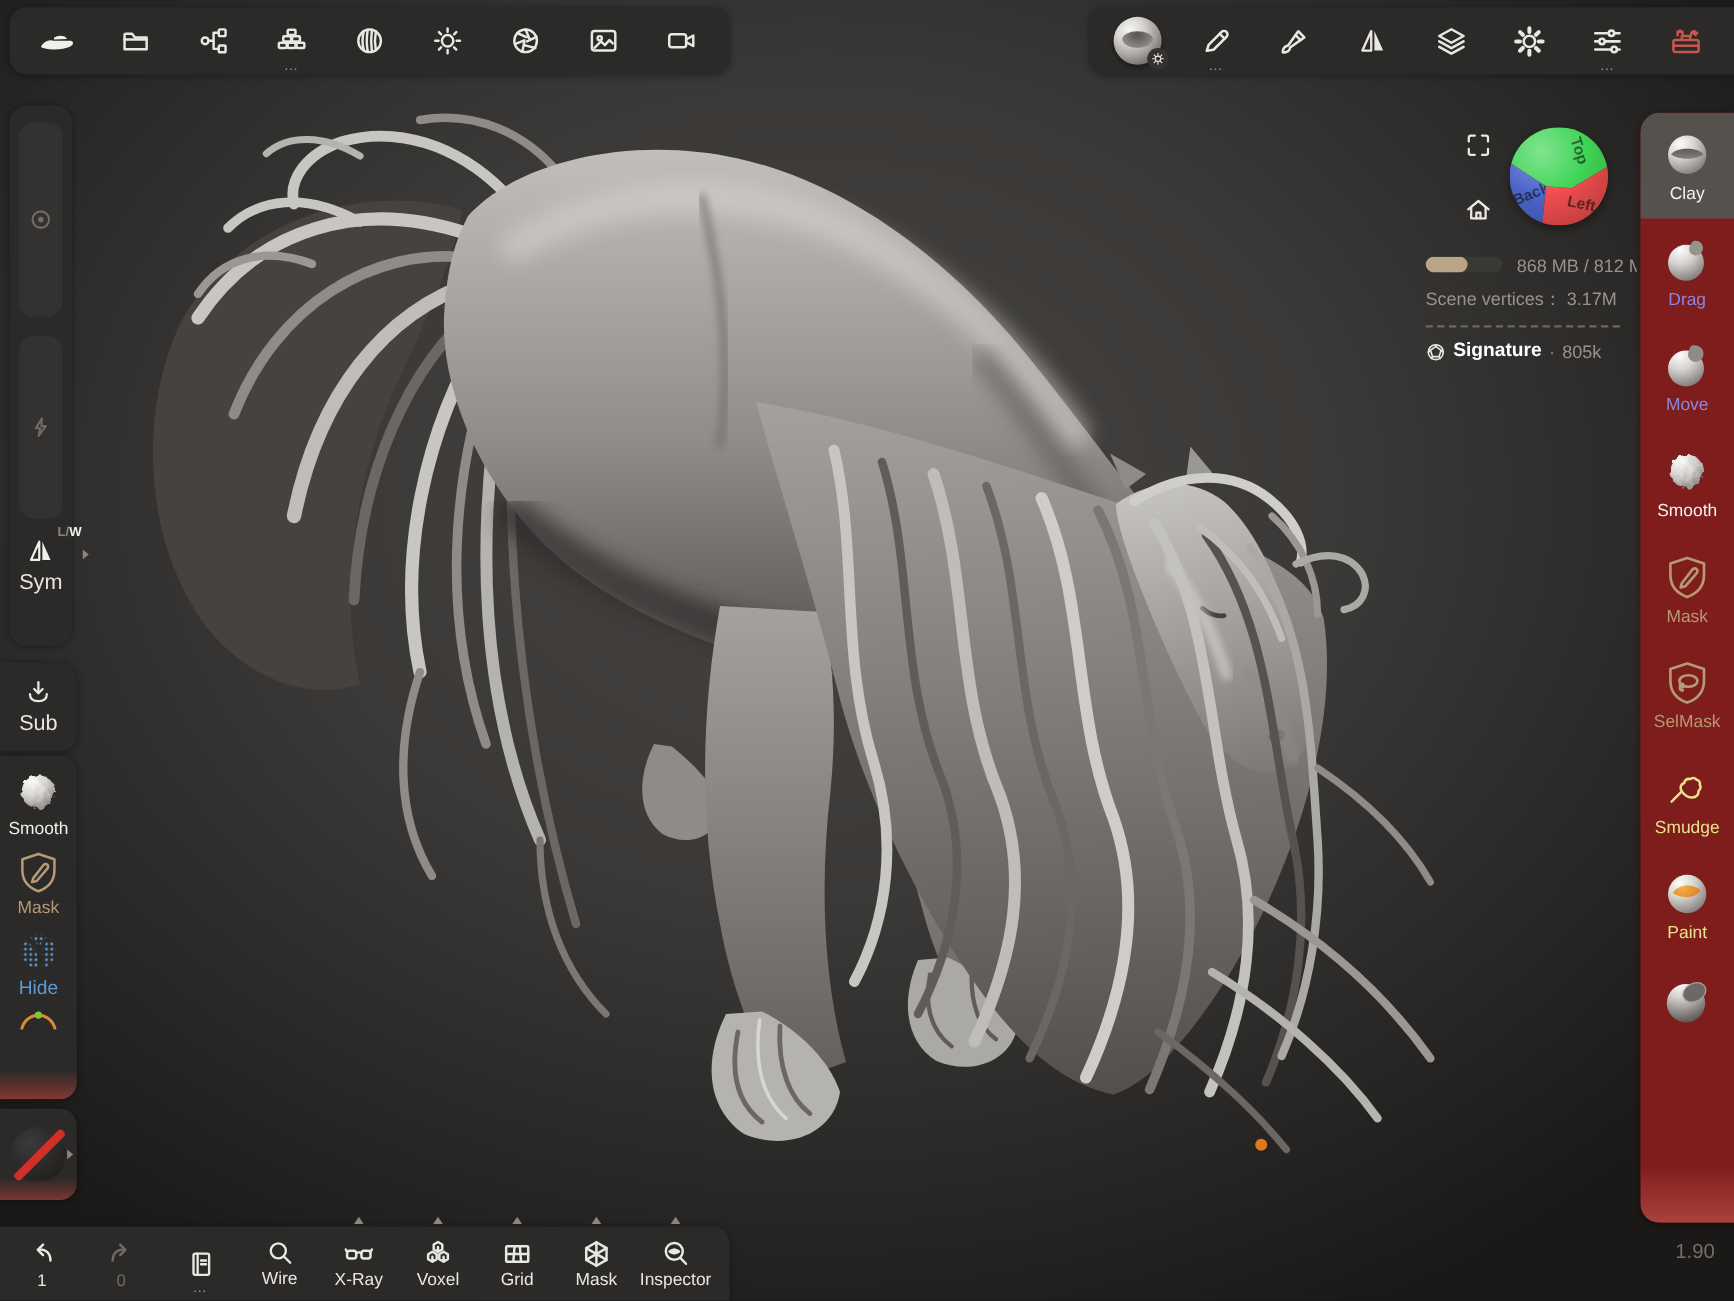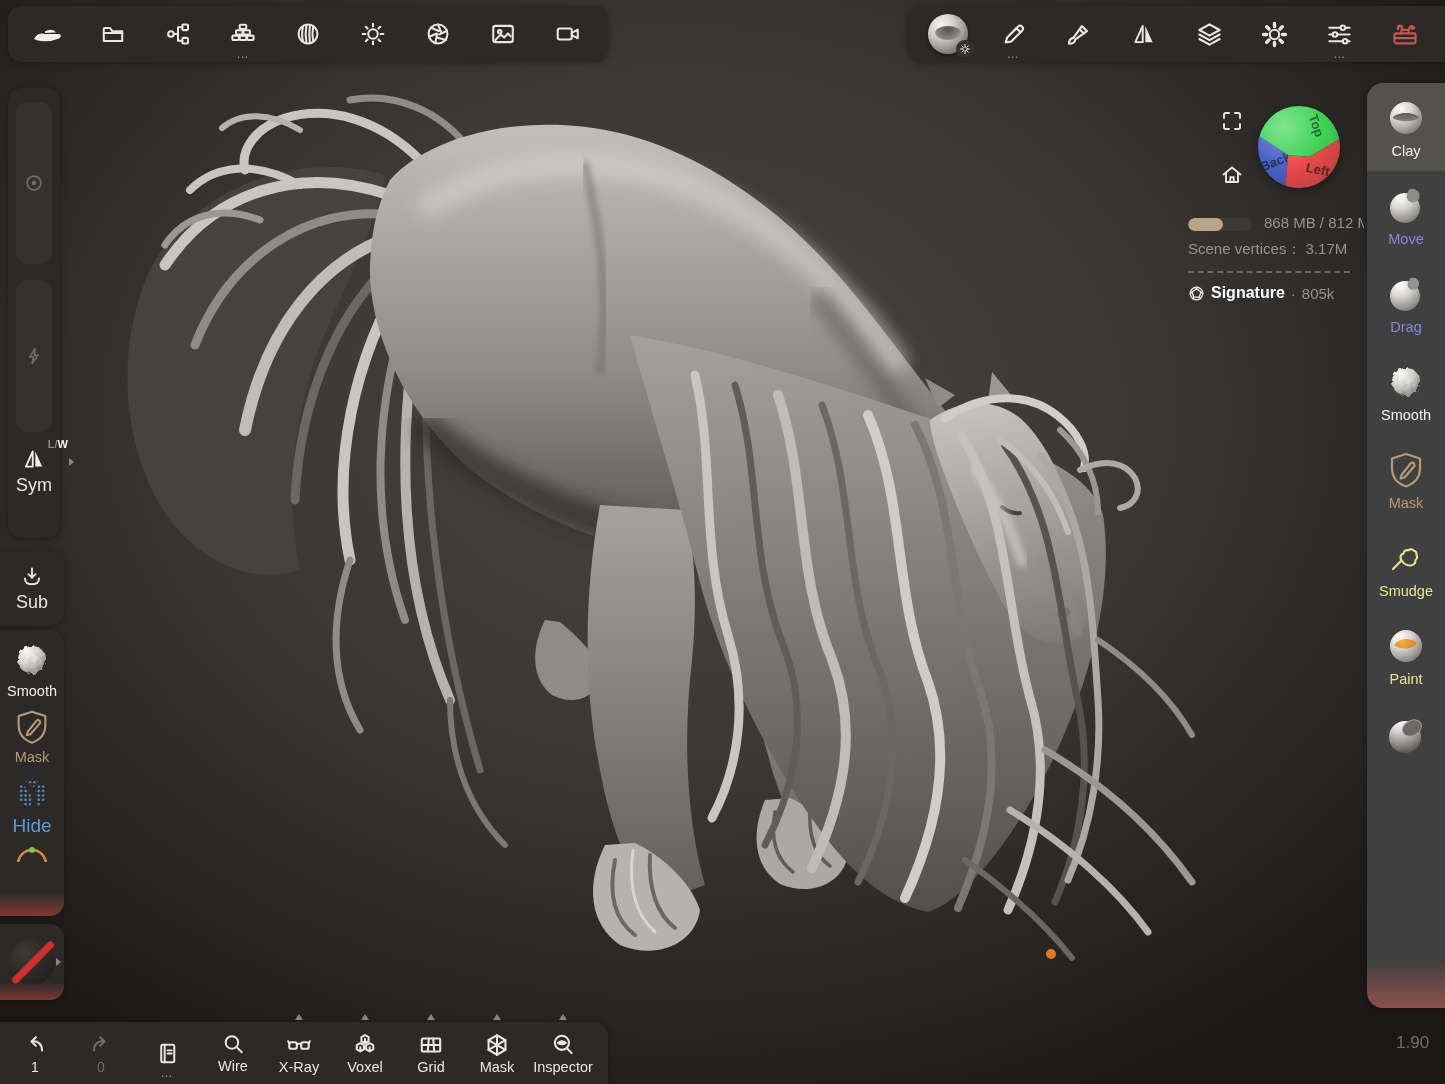--- a/index.html
+++ b/index.html
@@ -18,21 +18,21 @@
   #tl-bar{left:8px;top:6px;width:600px;height:56px;border-radius:14px}
   #tr-bar{left:908px;top:6px;right:0;height:56px;border-radius:14px 0 0 14px}
   .matcap{width:40px;height:40px;border-radius:50%;
       background:radial-gradient(circle at 34% 28%, #f7f6f4 0%, #d9d7d4 28%, #a5a29f 55%, #6e6b68 80%, #504d4a 100%);
       position:relative;box-shadow:0 2px 4px rgba(0,0,0,.4)}
   .matcap .dent{position:absolute;left:7px;top:12px;width:26px;height:14px;border-radius:50%;
       background:radial-gradient(ellipse at 50% 20%, #55524f 0%, #8b8885 70%, transparent 85%)}
   .gear-badge{position:absolute;right:-6px;bottom:-4px;width:18px;height:18px;border-radius:50%;background:#343230;
       display:flex;align-items:center;justify-content:center}
   
-  #right-tools{right:0;top:83px;width:78px;height:925px;background:#404040;border-radius:16px 0 0 16px;
+  #right-tools{right:0;top:94px;width:78px;height:925px;background:#7f1d1d;border-radius:16px 0 0 16px;
       display:flex;flex-direction:column;overflow:hidden}
   .rtool{height:88px;flex:0 0 88px;display:flex;flex-direction:column;align-items:center;justify-content:center;gap:3px;cursor:pointer}
   .rtool.selected{background:#55514d;border-radius:16px 0 0 0}
   .rtool .lbl{font-size:14.5px}
   .rtool-partial{flex:1;position:relative;overflow:hidden}
   .glow{position:absolute;left:0;right:0;bottom:0;pointer-events:none}
   
   #slider-panel{left:8px;top:88px;width:52px;height:450px;border-radius:14px;display:flex;flex-direction:column;align-items:center}
   .track{width:36px;border-radius:12px;background:#343230;display:flex;align-items:center;justify-content:center;cursor:pointer}
   #sym-block{display:flex;flex-direction:column;align-items:center;margin-top:14px;position:relative;cursor:pointer}
@@ -58,21 +58,21 @@
   
   #nav-widget{position:absolute;z-index:10;left:1258px;top:106px;width:82px;height:82px;border-radius:50%;overflow:hidden;background:#35332f;cursor:pointer;box-shadow:0 3px 8px rgba(0,0,0,.4)}
   .nav-face{position:absolute;inset:0}
   .nav-face span{position:absolute;font-size:13px;font-weight:bold;color:rgba(10,20,12,.62)}
   #face-top{clip-path:polygon(0 0,100% 0,100% 40%,63% 62%,37% 60%,0 36%)}
   #face-back{clip-path:polygon(0 36%,37% 60%,33% 100%,0 100%)}
   #face-left{clip-path:polygon(37% 60%,63% 62%,100% 40%,100% 100%,33% 100%)}
   #fullscreen-btn{position:absolute;z-index:10;left:1220px;top:109px;cursor:pointer}
   #home-btn{position:absolute;z-index:10;left:1220px;top:163px;cursor:pointer}
   #stats{position:absolute;z-index:10;left:1188px;top:214px;width:176px;font-size:15px;color:#96938d}
-  #mem-row{display:flex;align-items:flex-end;gap:12px}
+  #mem-row{display:flex;align-items:flex-start;gap:12px}
   #mem-bar{width:64px;height:13px;border-radius:7px;background:#3b3933;overflow:hidden;flex:0 0 64px}
   #mem-fill{height:100%;border-radius:7px}
   #mem-text{white-space:nowrap;overflow:hidden}
   #verts-row{margin-top:9px;white-space:nowrap}
   #dashes{margin-top:12px;border-top:2px dashed #6b6862;width:162px}
   #sig-row{margin-top:11px;display:flex;align-items:center;gap:6px;white-space:nowrap}
   #sig-row .sig-name{color:#ffffff;font-weight:bold;font-size:16px}
   #version-label{position:absolute;z-index:5;left:1396px;top:1033px;font-size:17px;color:#716e6b}
   #pivot-dot{position:absolute;z-index:5;left:1046px;top:949px;width:10px;height:10px;border-radius:50%}
   .shield-tool{color:#b59a73}
@@ -393,43 +393,52 @@
   <div class="rtool selected" style="color: rgb(244, 242, 239);">
     <svg width="44" height="44" viewBox="0 0 44 44">
         <circle cx="22" cy="22" r="16" fill="url(#ballG)"></circle>
         <path d="M8.5 21.5 C14 15.5 30 15.5 35.5 21.5 C30 26.5 14 26.5 8.5 21.5 Z" fill="url(#dentG)"></path>
       </svg>
     <span class="lbl">Clay</span>
   </div>
   <div class="rtool" style="color: rgb(139, 135, 221);">
     <svg width="44" height="44" viewBox="0 0 44 44">
         <circle cx="21" cy="24" r="15" fill="url(#ballG)"></circle>
-        <path d="M26 5 C31 3.5 36.5 7.5 35.5 13 C34.8 17 30.5 19.5 26.5 18 C23.5 16.8 22 13.8 23 10.5 C23.7 8 24.5 6 26 5 Z" fill="#8e8b88"></path>
-      </svg>
-    <span class="lbl">Move</span>
+        <path d="M27 6 C31.5 4.5 36 8 35 13 C34.2 16.5 30.5 18.8 27 17.5 C24.3 16.4 23 13.7 24 10.7 C24.7 8.5 25.6 6.8 27 6 Z" fill="#96938f"></path>
+      </svg>
+    <span class="lbl">Drag</span>
   </div>
   <div class="rtool" style="color: rgb(139, 135, 221);">
     <svg width="44" height="44" viewBox="0 0 44 44">
         <circle cx="21" cy="24" r="15" fill="url(#ballG)"></circle>
-        <path d="M27 6 C31.5 4.5 36 8 35 13 C34.2 16.5 30.5 18.8 27 17.5 C24.3 16.4 23 13.7 24 10.7 C24.7 8.5 25.6 6.8 27 6 Z" fill="#96938f"></path>
-      </svg>
-    <span class="lbl">Drag</span>
+        <path d="M26 5 C31 3.5 36.5 7.5 35.5 13 C34.8 17 30.5 19.5 26.5 18 C23.5 16.8 22 13.8 23 10.5 C23.7 8 24.5 6 26 5 Z" fill="#8e8b88"></path>
+      </svg>
+    <span class="lbl">Move</span>
   </div>
   <div class="rtool" style="color: rgb(244, 242, 239);">
     <svg width="44" height="44" viewBox="0 0 44 44">
         <circle cx="22" cy="22" r="14" fill="url(#ballG)" filter="url(#rough)"></circle>
       </svg>
     <span class="lbl">Smooth</span>
   </div>
   <div class="rtool shield-tool" style="color: rgb(181, 154, 115);">
     <svg width="44" height="44" viewBox="0 0 44 44" fill="none" stroke="currentColor" stroke-width="2.2" stroke-linecap="round" stroke-linejoin="round">
         <path d="M22 6 L36 10.5 V20 C36 29.5 30.5 35.5 22 38.5 C13.5 35.5 8 29.5 8 20 V10.5 Z"></path>
         <path d="M17.5 27 L26.5 15.5 C27.5 14.2 29.5 14.4 30.2 15.7 C30.8 16.8 30.5 18 29.6 19 L20.5 29.5 L16.5 30.5 Z"></path>
       </svg>
     <span class="lbl">Mask</span>
+  </div>
+  <div class="rtool shield-tool" style="color: rgb(181, 154, 115);">
+    <svg width="44" height="44" viewBox="0 0 44 44" fill="none" stroke="currentColor" stroke-width="2.2" stroke-linecap="round" stroke-linejoin="round">
+        <path d="M22 6 L36 10.5 V20 C36 29.5 30.5 35.5 22 38.5 C13.5 35.5 8 29.5 8 20 V10.5 Z"></path>
+        <ellipse cx="23" cy="20.5" rx="7.5" ry="4.8"></ellipse>
+        <path d="M17 24 C15 26.5 15.8 28.6 18.3 28.3"></path>
+        <circle cx="17.4" cy="24.4" r="1.5" fill="currentColor"></circle>
+      </svg>
+    <span class="lbl">SelMask</span>
   </div>
   <div class="rtool" style="color: rgb(233, 228, 139);">
     <svg width="44" height="44" viewBox="0 0 44 44" fill="none" stroke="currentColor" stroke-width="2.1" stroke-linecap="round" stroke-linejoin="round">
         <path d="M9 33 L17.5 24.5"></path>
         <path d="M17.5 24.5 C15.5 21.5 16.5 18.5 19.5 17.5 C19.8 15 22 13.5 24.5 14.3 C26 12.8 28.6 13 29.8 14.8 C31.8 15 33 16.8 32.4 18.8 C33.6 20.4 33.2 22.8 31.5 24 C31.8 27.2 29.3 29.6 26 29.5 C22.8 29.6 19.8 27.8 17.5 24.5 Z"></path>
       </svg>
     <span class="lbl">Smudge</span>
   </div>
   <div class="rtool" style="color: rgb(233, 228, 139);">
     <svg width="44" height="44" viewBox="0 0 44 44">
@@ -492,21 +501,21 @@
         <path d="M17.5 27 L26.5 15.5 C27.5 14.2 29.5 14.4 30.2 15.7 C30.8 16.8 30.5 18 29.6 19 L20.5 29.5 L16.5 30.5 Z"></path>
       </svg>
     <span class="lbl" style="font-size:14.5px">Mask</span>
   </div>
   <div class="ltool" style="color: rgb(91, 155, 213);">
     <svg width="42" height="42" viewBox="0 0 44 44">
         <circle cx="22" cy="22" r="15" fill="url(#dotP)"></circle>
         <path d="M12 10 C22 18 26 24 23 37" stroke="#2b2a29" stroke-width="4.5" fill="none"></path>
         <path d="M32 9 C25 15 23 19 23 26" stroke="#2b2a29" stroke-width="3" fill="none"></path>
       </svg>
-    <span class="lbl" style="font-size:19px">Hide</span>
+    <span class="lbl" style="font-size:16px">Hide</span>
   </div>
   <svg width="34" height="18" viewBox="0 0 34 18">
       <circle cx="17" cy="20" r="14" fill="none" stroke="#d98b3a" stroke-width="2.4"></circle>
       <circle cx="17" cy="6" r="3" fill="#7ec83f"></circle>
     </svg>
   <div class="glow" style="height:24px;background:linear-gradient(to top, rgba(190,65,55,.6), rgba(190,65,55,0))"></div>
 </div>
 
 <div id="none-panel" class="panel">
   <div id="none-ball">

